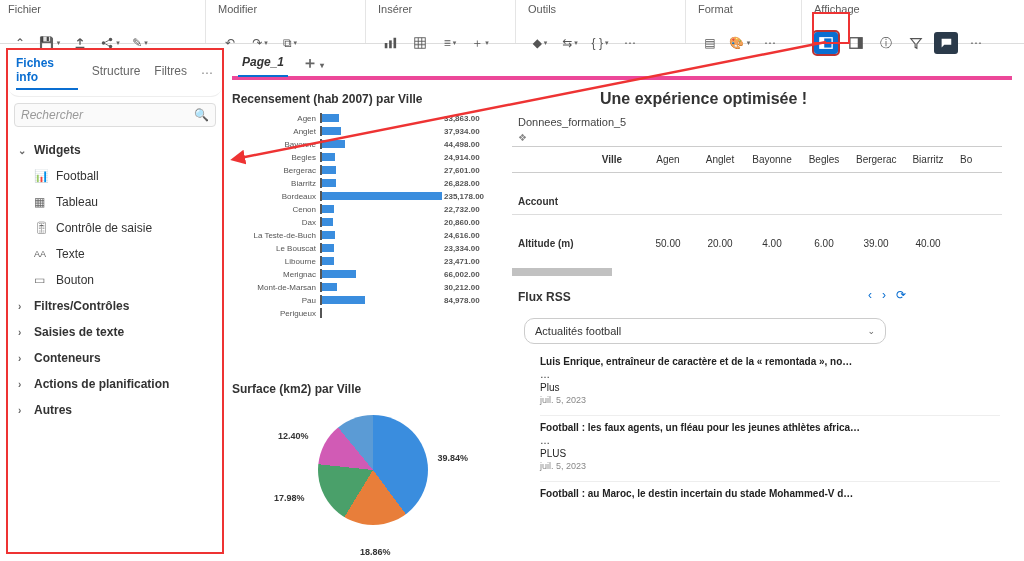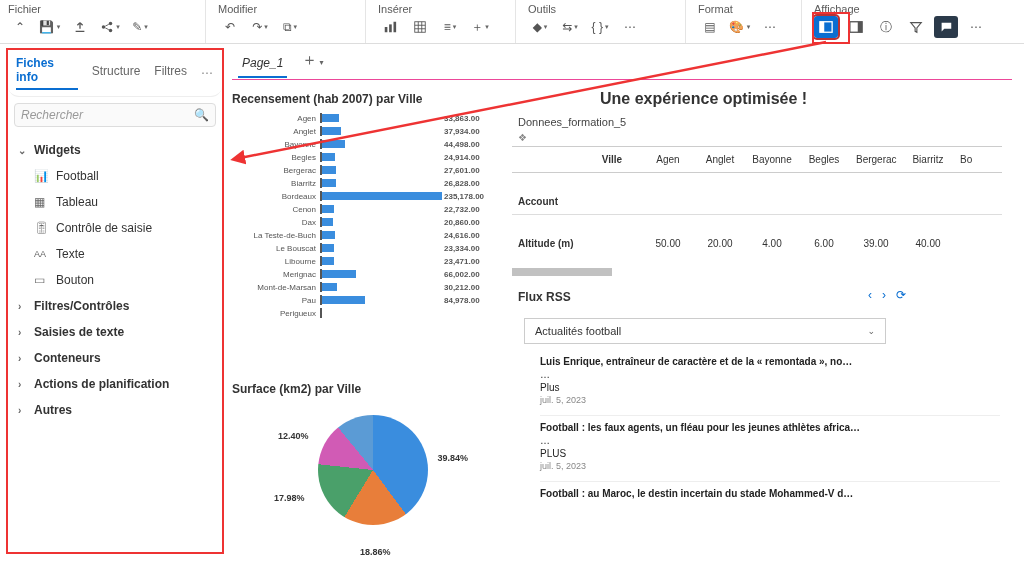--- a/index.html
+++ b/index.html
@@ -2,21 +2,21 @@
 <html><head>
 <meta charset="utf-8">
 <style>
 * { box-sizing: border-box; margin: 0; padding: 0; font-family: Arial, sans-serif; }
 body { background: #fff; width: 1024px; height: 561px; overflow: hidden; position: relative; font-size: 12px; color: #333; }
 
 
 .menubar { display: flex; border-bottom: 1px solid #ddd; height: 44px; }
 .menu-group { position: relative; padding: 3px 8px 0 12px; border-right: 1px solid #e5e5e5; display: flex; flex-direction: column; }
 .menu-group:first-child { border-right: 1px solid #e5e5e5; padding-left: 8px; }
-.menu-label { font-size: 11px; color: #5a5a5a; margin-bottom: 1px; }
+.menu-label { font-size: 11px; color: #5a5a5a; margin-bottom: 17px; }
 .menu-icons { display: flex; gap: 6px; align-items: center; }
 .mi { width: 24px; height: 22px; display: inline-flex; align-items: center; justify-content: center; border-radius: 3px; color: #555; cursor: pointer; }
 .mi.active { background: #0a6ed1; color: #fff; outline: 2px solid #b33; }
 .mi svg { width: 14px; height: 14px; }
 .caret { font-size: 7px; margin-left: 2px; color: #666; }
 
 
 .left-panel { position: absolute; left: 6px; top: 48px; width: 218px; height: 506px; border: 2.5px solid #e33; background: #fff; }
 .lp-tabs { display: flex; gap: 14px; padding: 6px 8px; border-bottom: 1px solid #eee; font-size: 12px; align-items: center; border-radius: 11px; }
 .lp-tab { color: #666; cursor: pointer; padding-bottom: 4px; }
@@ -25,21 +25,21 @@
 .lp-search { margin: 6px; display: flex; align-items: center; border: 1px solid #ddd; border-radius: 4px; padding: 4px 6px; background: #fafafa; }
 .lp-search input { border: none; outline: none; flex: 1; background: transparent; font-size: 12px; font-style: italic; color: #888; }
 .lp-search input::placeholder { font-style: italic; color: #999; }
 .lp-list { padding: 4px 6px; }
 .lp-cat { display: flex; align-items: center; gap: 6px; padding: 6px 4px; font-weight: bold; font-size: 12px; cursor: pointer; }
 .lp-item { display: flex; align-items: center; gap: 8px; padding: 6px 4px 6px 20px; font-size: 12px; cursor: pointer; }
 .lp-icon { width: 14px; display: inline-flex; color: #666; }
 .lp-chev { width: 10px; color: #666; font-size: 10px; }
 
 
-.page-tabs { position: absolute; left: 232px; top: 50px; display: flex; align-items: flex-start; gap: 14px; height: 30px; border-bottom: 1px solid #ec4899; width: 780px; padding-left: 6px; }
+.page-tabs { position: absolute; left: 232px; top: 50px; display: flex; align-items: center; gap: 14px; height: 30px; border-bottom: 4px solid #ec4899; width: 780px; padding-left: 6px; font-weight: bold; }
 .page-tab { font-size: 12px; color: #333; padding: 6px 4px; cursor: pointer; }
 .page-tab.active { font-style: italic; border-bottom: 2px solid #0a6ed1; }
 .page-add { font-size: 16px; color: #666; cursor: pointer; }
 
 
 .chart-title { position: absolute; left: 232px; top: 92px; font-size: 12px; font-weight: bold; }
 .bar-chart { position: absolute; left: 232px; top: 112px; width: 270px; }
 .bar-row { display: flex; align-items: center; height: 12px; margin-bottom: 1px; }
 .bar-cat { width: 88px; text-align: right; font-size: 8px; color: #555; padding-right: 4px; }
 .bar-track { width: 120px; border-left: 2px solid #555; height: 10px; position: relative; }
@@ -64,21 +64,21 @@
 .dt-h0 { width: 70px; text-align: left; font-weight: bold; }
 .dt-hv { font-weight: bold; width: 60px; }
 .dt-c { width: 52px; }
 .dt-row { display: flex; font-size: 10px; margin-top: 16px; }
 .dt-acct { font-weight: bold; border-bottom: 1px solid #ddd; }
 .placeholder-bar { position: absolute; left: 512px; top: 268px; width: 100px; height: 8px; background: #c1c1c1; }
 
 
 .rss-head { position: absolute; left: 518px; top: 290px; font-size: 12px; font-weight: bold; }
 .rss-ctrl { position: absolute; right: 118px; top: 288px; display: flex; gap: 10px; color: #0a6ed1; }
-.rss-select { position: absolute; left: 524px; top: 318px; width: 362px; border: 1px solid #ccc; border-radius: 0; display: flex; align-items: center; padding: 6px 10px; font-size: 11px; background: #fff; cursor: pointer; }
+.rss-select { position: absolute; left: 524px; top: 318px; width: 362px; border: 1px solid #ccc; border-radius: 10px; display: flex; align-items: center; padding: 6px 10px; font-size: 11px; background: #fff; cursor: pointer; }
 .rss-select .chev { margin-left: auto; font-size: 9px; color: #666; }
 .rss-list { position: absolute; left: 540px; top: 350px; width: 460px; }
 .rss-item { border-bottom: 1px solid #eee; padding: 6px 0 10px; }
 .rss-title2 { font-size: 10px; font-weight: bold; color: #222; }
 .rss-dots { font-size: 10px; color: #222; margin-top: 2px; }
 .rss-more { font-size: 10px; color: #222; margin-top: 2px; }
 .rss-date { font-size: 9px; color: #888; margin-top: 2px; }
 
 
 .annot-arrow { position: absolute; pointer-events: none; }

